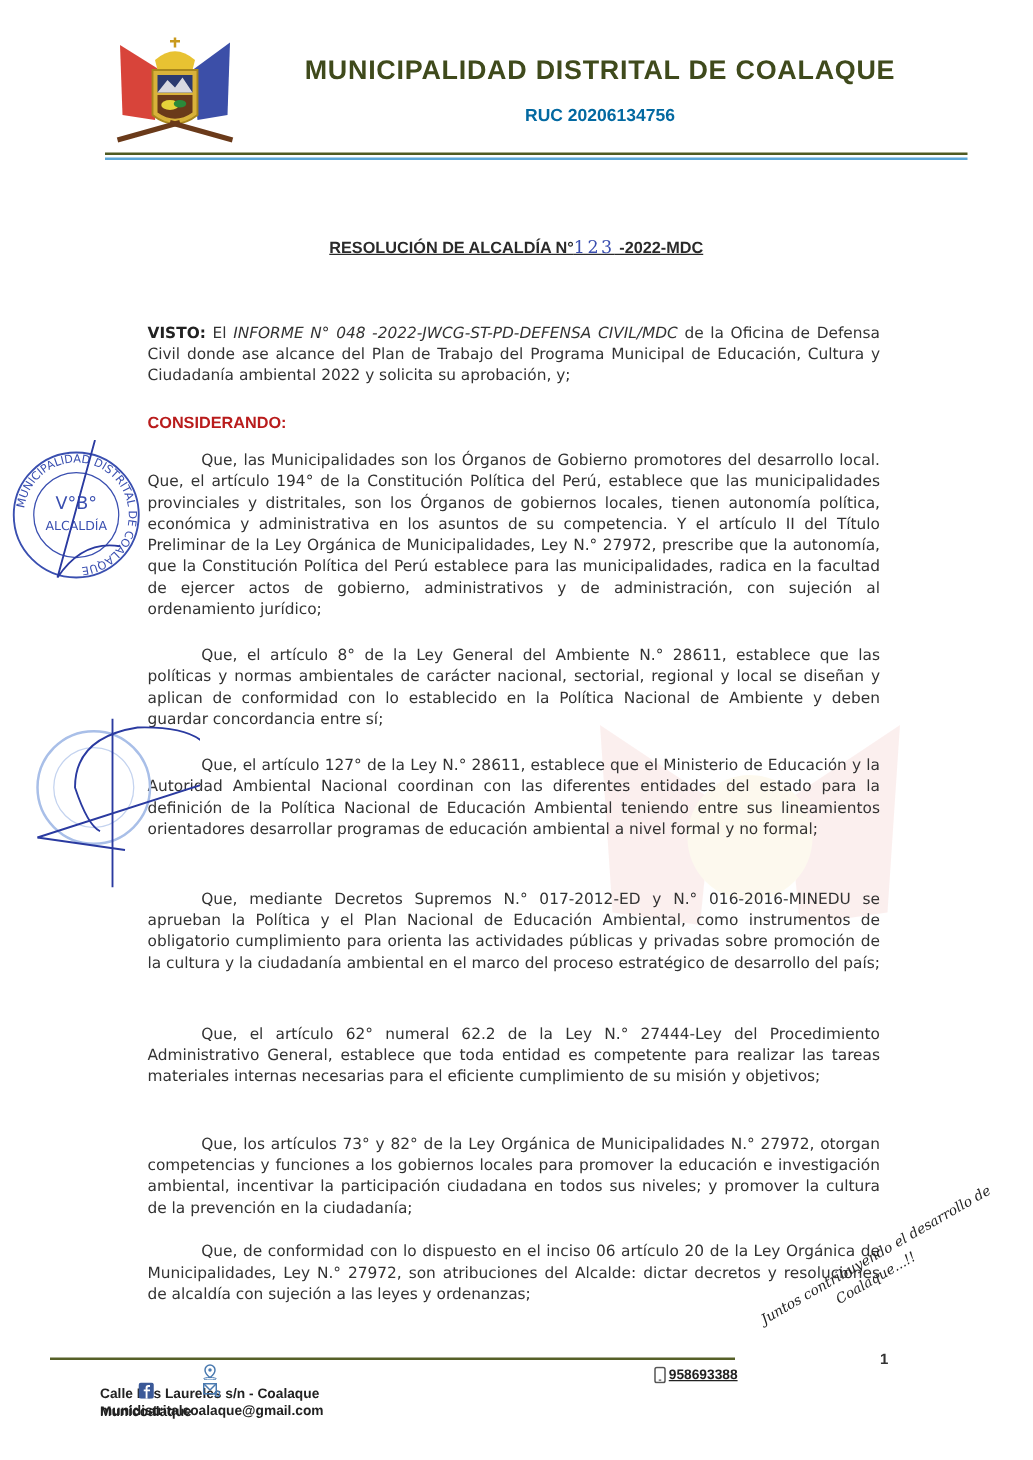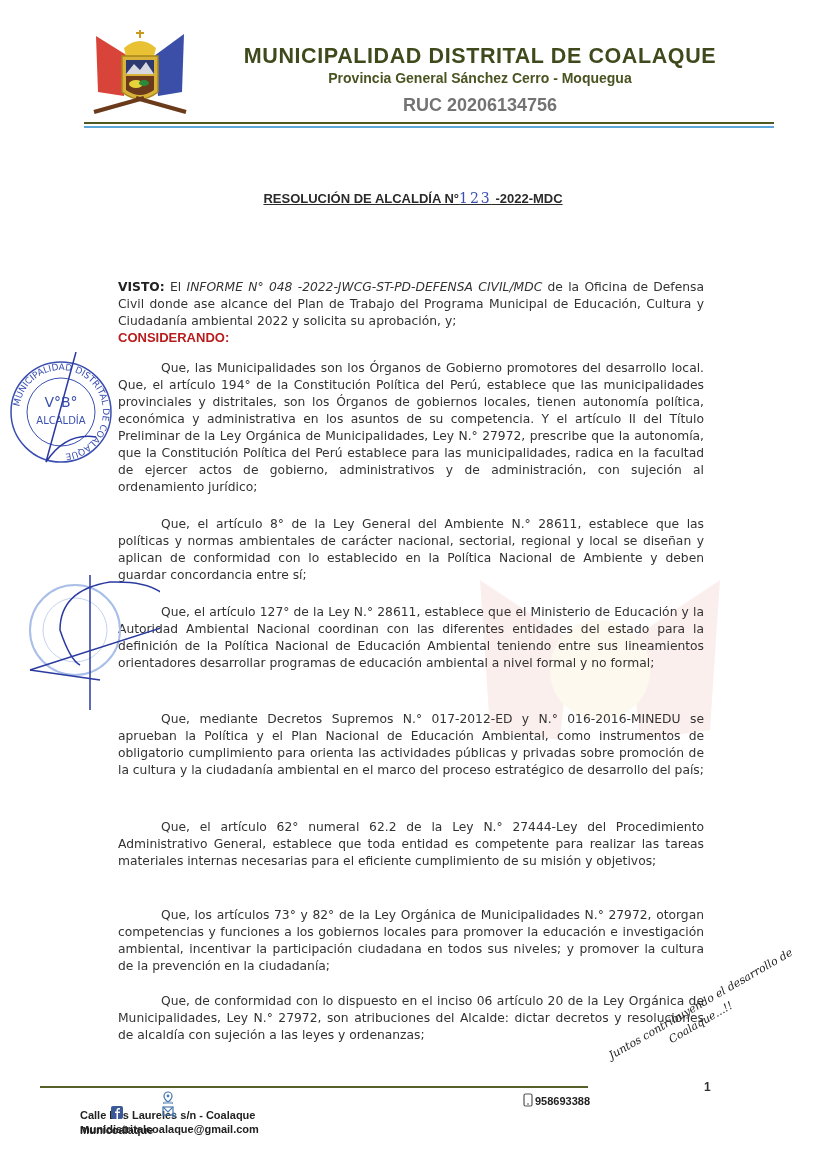--- a/index.html
+++ b/index.html
@@ -2,21 +2,21 @@
 <html><head>
 <meta charset="utf-8">
 <style>
   html, body { margin:0; padding:0; background:#fff; }
   body { width:826px; height:1168px; position:relative; overflow:hidden; font-family:"DejaVu Sans", sans-serif; color:#2b2b2b; }
   .page { position:absolute; inset:0; }
   
   .crest { position:absolute; left:84px; top:26px; width:112px; height:92px; }
   .hdr-title { position:absolute; left:200px; top:44px; width:560px; text-align:center; font-family:"Liberation Sans", sans-serif; font-weight:bold; font-size:21.5px; color:#3f4a1c; letter-spacing:0.6px; white-space:nowrap; }
   .hdr-sub { position:absolute; left:200px; top:70px; width:560px; text-align:center; font-family:"Liberation Sans", sans-serif; font-weight:bold; font-size:14px; color:#4a5422; }
-  .hdr-ruc { position:absolute; left:200px; top:95px; width:560px; text-align:center; font-family:"Liberation Sans", sans-serif; font-weight:bold; font-size:18px; color:#737373; }
+  .hdr-ruc { position:absolute; left:200px; top:84px; width:560px; text-align:center; font-family:"Liberation Sans", sans-serif; font-weight:bold; font-size:14px; color:#0369a1; }
   .hdr-line1 { position:absolute; left:84px; top:122px; width:690px; height:2px; background:#4f5a22; }
   .hdr-line2 { position:absolute; left:84px; top:126px; width:690px; height:2px; background:#5aa6d6; }
 
   .res-title { position:absolute; left:0; top:190px; width:826px; text-align:center; font-family:"Liberation Sans", sans-serif; font-weight:bold; font-size:13px; color:#2a2a2a; }
   .res-title span.u { text-decoration:underline; }
   .res-num { font-family:"DejaVu Serif", serif; font-weight:normal; color:#3a4fb0; font-size:14px; letter-spacing:2px; }
 
   .alcalde { position:absolute; left:118px; top:225px; font-family:"Liberation Sans", sans-serif; font-weight:bold; font-size:12.5px; color:#2a2a2a; }
 
   .para { position:absolute; left:118px; width:586px; font-size:12.3px; line-height:17px; text-align:justify; color:#333; font-family:"DejaVu Sans", sans-serif; }
@@ -26,21 +26,21 @@
 
   .stamp1 { position:absolute; left:6px; top:352px; width:110px; height:120px; }
   .stamp2 { position:absolute; left:20px; top:570px; width:140px; height:140px; }
 
   .slogan { position:absolute; left:606px; top:1050px; width:220px; transform:rotate(-30deg); transform-origin:left top; font-family:"DejaVu Serif", serif; font-style:italic; font-size:11px; color:#222; line-height:16px; white-space:nowrap; }
   .page-num { position:absolute; left:704px; top:1080px; font-size:12px; font-family:"Liberation Sans", sans-serif; font-weight:bold; color:#333; }
 
   .ftr-line { position:absolute; left:40px; top:1086px; width:548px; height:2px; background:#566028; }
   .ftr-row { position:absolute; left:80px; font-family:"Liberation Sans", sans-serif; font-size:11px; color:#222; display:flex; align-items:center; gap:5px; font-weight:bold;flex-direction:column; }
   .ftr-row .ico { width:14px; height:13px; display:inline-block; }
-  .phone { position:absolute; left:523px; top:1093px; font-family:"Liberation Sans", sans-serif; font-size:11px; font-weight:bold; color:#222; display:flex; align-items:flex-end; gap:2px; }
+  .phone { position:absolute; left:523px; top:1093px; font-family:"Liberation Sans", sans-serif; font-size:11px; font-weight:bold; color:#222; display:flex; align-items:center; gap:2px;text-decoration:underline; }
   .watermark { position:absolute; left:470px; top:560px; width:260px; height:200px; opacity:0.08; }
 </style>
 </head>
 <body>
 
 <div class="page">
 
   <svg class="crest" viewBox="0 0 112 92">
     <path d="M12 10 L44 30 L40 70 L14 66 Z" fill="#d8443a"></path>
     <path d="M100 8 L70 30 L74 70 L98 66 Z" fill="#3c4fa8"></path>
@@ -51,37 +51,36 @@
     <rect x="42" y="34" width="28" height="14" fill="#2c3a70"></rect>
     <path d="M42 48 L50 38 L56 44 L62 36 L70 48 Z" fill="#d8d8e0"></path>
     <path d="M42 50 L70 50 L70 64 Q56 74 42 64 Z" fill="#6a3a1a"></path>
     <ellipse cx="52" cy="58" rx="7" ry="4" fill="#e6d33a"></ellipse>
     <ellipse cx="60" cy="57" rx="5" ry="3" fill="#2a8a3a"></ellipse>
     <line x1="10" y1="86" x2="60" y2="72" stroke="#6a3a1a" stroke-width="4"></line>
     <line x1="102" y1="86" x2="52" y2="72" stroke="#6a3a1a" stroke-width="4"></line>
   </svg>
 
   <div class="hdr-title">MUNICIPALIDAD DISTRITAL  DE COALAQUE</div>
-  <div class="hdr-sub">Provincia General Sánchez Cerro - Moquegua</div>
   <div class="hdr-ruc">RUC 20206134756</div>
   <div class="hdr-line1"></div>
   <div class="hdr-line2"></div>
 
   <svg class="watermark" viewBox="0 0 260 200">
     <path d="M10 20 L100 80 L90 180 L20 170 Z" fill="#d8443a"></path>
     <path d="M250 20 L160 80 L170 180 L240 170 Z" fill="#d8443a"></path>
     <circle cx="130" cy="110" r="50" fill="#e8c232"></circle>
   </svg>
 
   <div class="res-title">
     <span class="u"><span>RESOLUCIÓN DE ALCALDÍA N°</span><span class="res-num">123</span><span> -2022-MDC</span></span>
   </div>
 
 
-  <div class="para" style="top:258px;margin-top:21px;"><b>VISTO:</b><span> El </span><i>INFORME N° 048 -2022-JWCG-ST-PD-DEFENSA CIVIL/MDC</i><span> de la Oficina de Defensa Civil donde ase alcance del Plan de Trabajo del Programa Municipal de Educación, Cultura y  Ciudadanía ambiental 2022 y solicita su aprobación, y;</span></div>
+  <div class="para" style="top:258px;"><b>VISTO:</b><span> El </span><i>INFORME N° 048 -2022-JWCG-ST-PD-DEFENSA CIVIL/MDC</i><span> de la Oficina de Defensa Civil donde ase alcance del Plan de Trabajo del Programa Municipal de Educación, Cultura y  Ciudadanía ambiental 2022 y solicita su aprobación, y;</span></div>
 
   <div class="considerando">CONSIDERANDO:</div>
 
   <div class="para" style="top:360px;"><span class="ind"></span><span>Que, las Municipalidades son los Órganos de Gobierno promotores del desarrollo local. Que, el artículo 194° de la Constitución Política del Perú, establece que las municipalidades provinciales y distritales, son los Órganos de gobiernos locales, tienen autonomía política, económica y administrativa en los asuntos de su competencia. Y el artículo II del Título Preliminar de la Ley Orgánica de Municipalidades, Ley N.° 27972, prescribe que la autonomía, que la Constitución Política del Perú establece para las municipalidades, radica en la facultad de ejercer actos de gobierno, administrativos y de administración, con sujeción al ordenamiento jurídico;</span></div>
   <div class="para" style="top:516px;"><span class="ind"></span><span>Que, el artículo 8° de la Ley General del Ambiente N.° 28611, establece que las políticas y normas ambientales de carácter nacional, sectorial, regional y local se diseñan y aplican de conformidad con lo establecido en la Política Nacional de Ambiente y deben guardar concordancia entre sí;</span></div>
   <div class="para" style="top:604px;"><span class="ind"></span><span>Que, el artículo 127° de la Ley N.° 28611, establece que el Ministerio de Educación y la Autoridad Ambiental Nacional coordinan con las diferentes entidades del estado para la definición de la Política Nacional de Educación Ambiental teniendo entre sus lineamientos orientadores desarrollar programas de educación ambiental a nivel formal y no formal;</span></div>
   <div class="para" style="top:711px;"><span class="ind"></span><span>Que, mediante Decretos Supremos N.° 017-2012-ED y N.° 016-2016-MINEDU se aprueban la Política y el Plan Nacional de Educación Ambiental, como instrumentos de obligatorio cumplimiento para orienta las actividades públicas y privadas sobre promoción de la cultura y la ciudadanía ambiental en el marco del proceso estratégico de desarrollo del país;</span></div>
   <div class="para" style="top:819px;"><span class="ind"></span><span>Que, el artículo 62° numeral 62.2 de la Ley N.° 27444-Ley del Procedimiento Administrativo General, establece que toda entidad es competente para realizar las tareas materiales internas necesarias para el eficiente cumplimiento de su misión y objetivos;</span></div>
   <div class="para" style="top:907px;"><span class="ind"></span><span>Que, los artículos 73° y 82° de la Ley Orgánica de Municipalidades N.° 27972, otorgan competencias y funciones a los gobiernos locales para promover la educación e investigación ambiental, incentivar la participación ciudadana en todos sus niveles; y promover la cultura de la prevención en la ciudadanía;</span></div>
   <div class="para" style="top:993px;"><span class="ind"></span><span>Que, de conformidad con lo dispuesto en el inciso 06 artículo 20 de la Ley Orgánica de Municipalidades, Ley N.° 27972, son atribuciones del Alcalde: dictar decretos y resoluciones de alcaldía con sujeción a las leyes y ordenanzas;</span></div>

